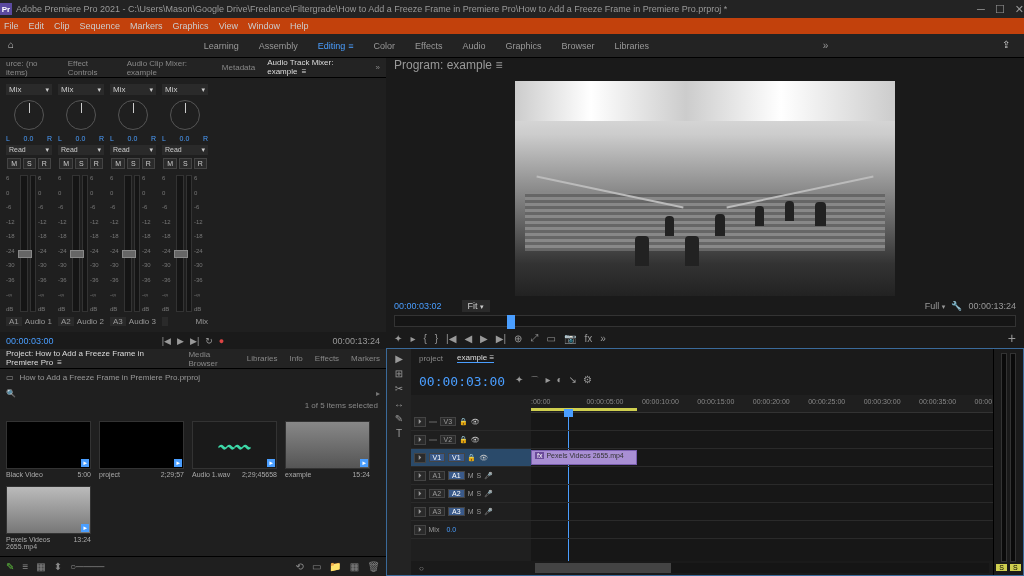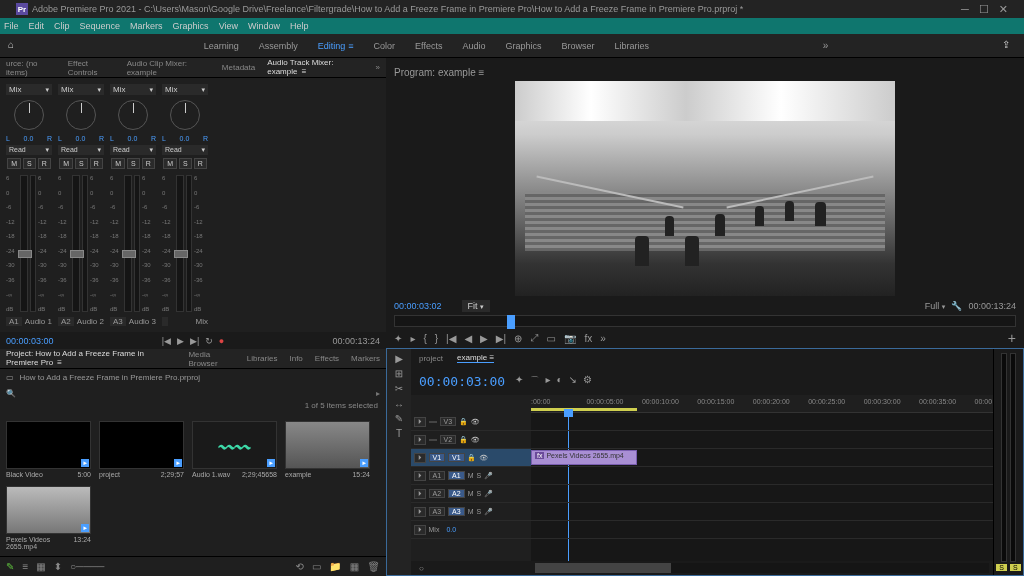--- a/index.html
+++ b/index.html
@@ -1,20 +1,20 @@
 <!DOCTYPE html>
 <html><head>
 <meta charset="utf-8">
 <style>
 *{margin:0;padding:0;box-sizing:border-box;font-family:"Segoe UI",Arial,sans-serif;user-select:none}
 body{background:#232323;color:#ccc;font-size:10px;width:1024px;height:576px;overflow:hidden}
-.titlebar{height:18px;background:#232323;display:flex;align-items:center;padding:0 16px;color:#999;font-size:9px}
+.titlebar{height:18px;background:#232323;display:flex;align-items:center;padding:0 0;color:#999;font-size:9px}
 .titlebar .icon{width:12px;height:12px;background:#5b4aa0;margin-right:4px;display:flex;align-items:center;justify-content:center;color:#fff;font-weight:bold;font-size:8px}
 .titlebar .winbtns{margin-left:auto;display:flex;gap:10px;font-size:11px;color:#999}
-.menubar{height:16px;background:#0f766e;display:flex;align-items:center;padding:0 4px;gap:10px;font-size:9px;color:#ccc}
+.menubar{height:16px;background:#c2410c;display:flex;align-items:center;padding:0 4px;gap:10px;font-size:9px;color:#ccc}
 .workspace-bar{height:24px;background:#232323;display:flex;align-items:center;padding:0 8px;border-bottom:1px solid #000}
 .home-icon{width:14px;height:14px;color:#ccc;margin-right:8px}
 .workspaces{margin-left:auto;margin-right:auto;display:flex;gap:20px;font-size:9px;color:#999}
 .workspaces .active{color:#4a9eff}
 .ws-item{display:flex;align-items:center;gap:3px}
 .share-icon{margin-left:auto;width:14px;height:14px;color:#ccc}
 .main{display:flex;height:518px}
 .left-col{width:386px;display:flex;flex-direction:column}
 .right-col{flex:1;display:flex;flex-direction:column}
 .panel-tabs{height:20px;background:#232323;display:flex;align-items:center;padding:0 6px;gap:12px;font-size:8px;color:#888;border-bottom:1px solid #000}
@@ -49,21 +49,21 @@
 .bin-thumb{width:85px;height:48px;background:#000;border:1px solid #333;position:relative}
 .bin-thumb.audio{background:#1a1a1a;display:flex;align-items:center;justify-content:center;color:#3dd9a8;font-size:16px}
 .bin-thumb.video{background:linear-gradient(#888,#555)}
 .bin-thumb.video2{background:linear-gradient(#bbb,#777)}
 .bin-thumb .badge{position:absolute;bottom:1px;right:1px;background:#4a9eff;color:#fff;font-size:7px;padding:0 2px}
 .bin-meta{display:flex;justify-content:space-between;font-size:7px;color:#aaa;margin-top:2px}
 .project-footer{height:20px;display:flex;align-items:center;padding:0 6px;gap:8px;font-size:10px;color:#888;border-top:1px solid #000}
 .project-footer .pen{color:#5dbd3d}
 .project-footer .spacer{flex:1}
 .program-panel{height:290px;background:#1a1a1a;display:flex;flex-direction:column}
-.program-tabs{height:20px;display:flex;align-items:flex-end;padding:0 8px;font-size:10px;color:#999}
+.program-tabs{height:20px;display:flex;align-items:flex-start;padding:0 8px;font-size:12px;color:#999}
 .program-monitor{flex:1;display:flex;align-items:center;justify-content:center;background:#1a1a1a;position:relative}
 .video-frame{width:380px;height:215px;background:linear-gradient(180deg,#e8e8e8 0%,#ddd 12%,#ccc 25%,#999 45%,#666 65%,#333 85%,#222 100%);position:relative;overflow:hidden}
 .video-frame::before{content:"";position:absolute;top:0;left:0;right:0;height:40px;background:linear-gradient(90deg,#ccc,#fff 20%,#ccc 45%,#fff 70%,#ccc)}
 .stairs-row{position:absolute;bottom:45px;left:10px;right:10px;height:60px;background:repeating-linear-gradient(180deg,#888,#888 3px,#666 3px,#666 6px)}
 .person{position:absolute;width:14px;height:30px;background:#222;border-radius:4px 4px 0 0}
 .rail{position:absolute;height:2px;background:#bbb}
 .program-controls{height:50px;display:flex;flex-direction:column;padding:2px 8px}
 .tc-row{display:flex;align-items:center;gap:20px;font-size:9px}
 .tc{color:#4a9eff}
 .tc-right{margin-left:auto;color:#999;display:flex;align-items:center;gap:6px}

